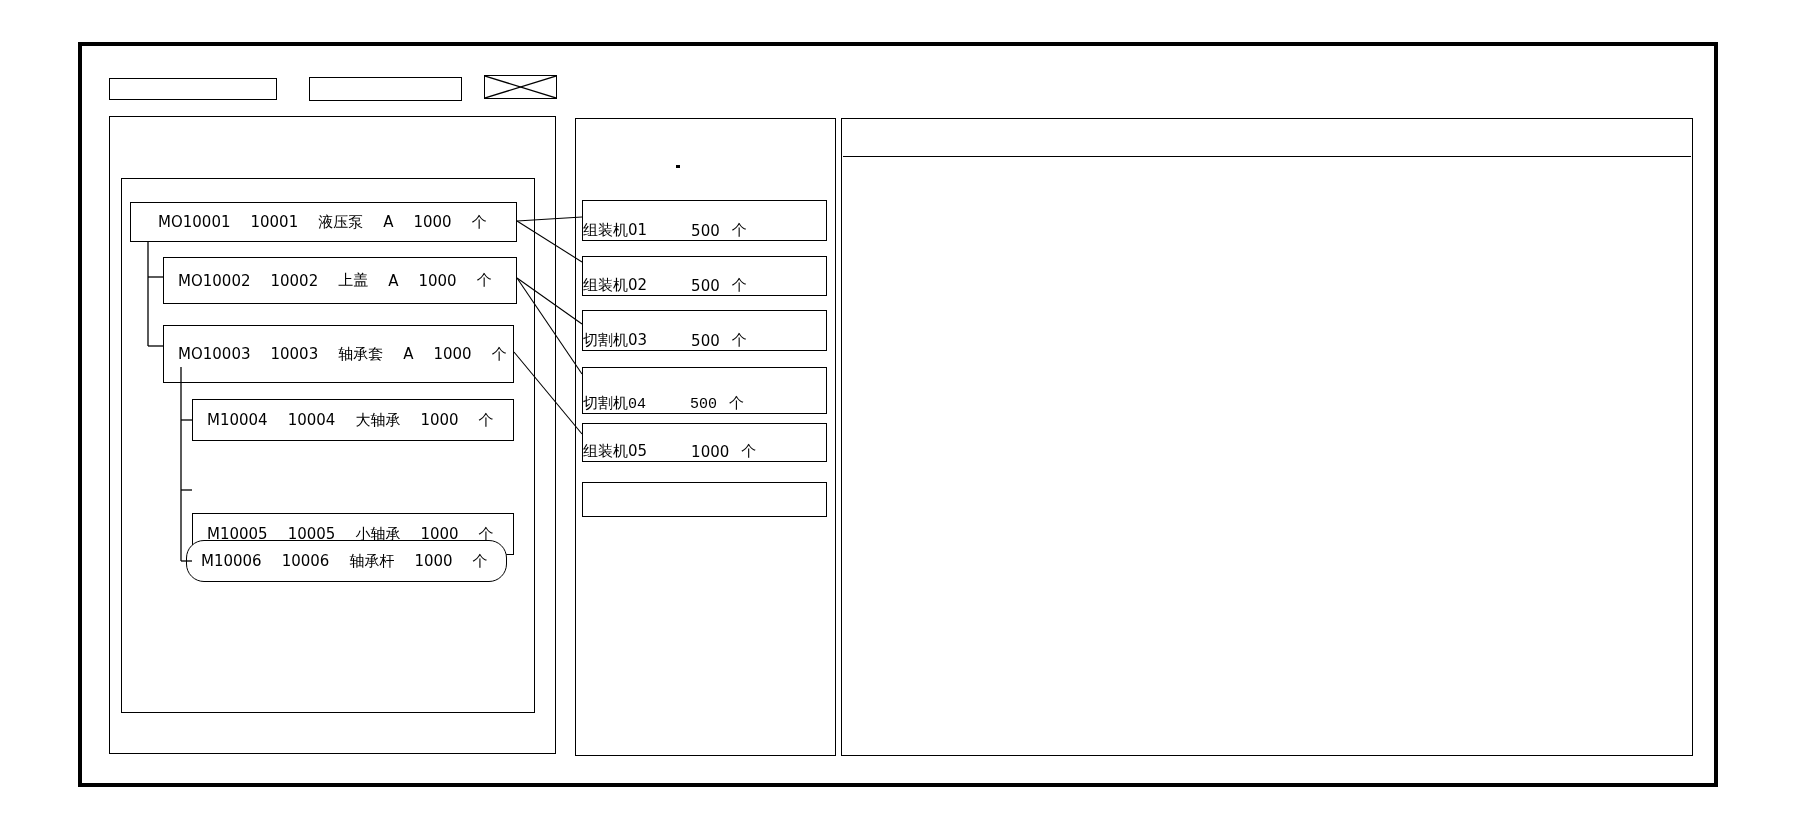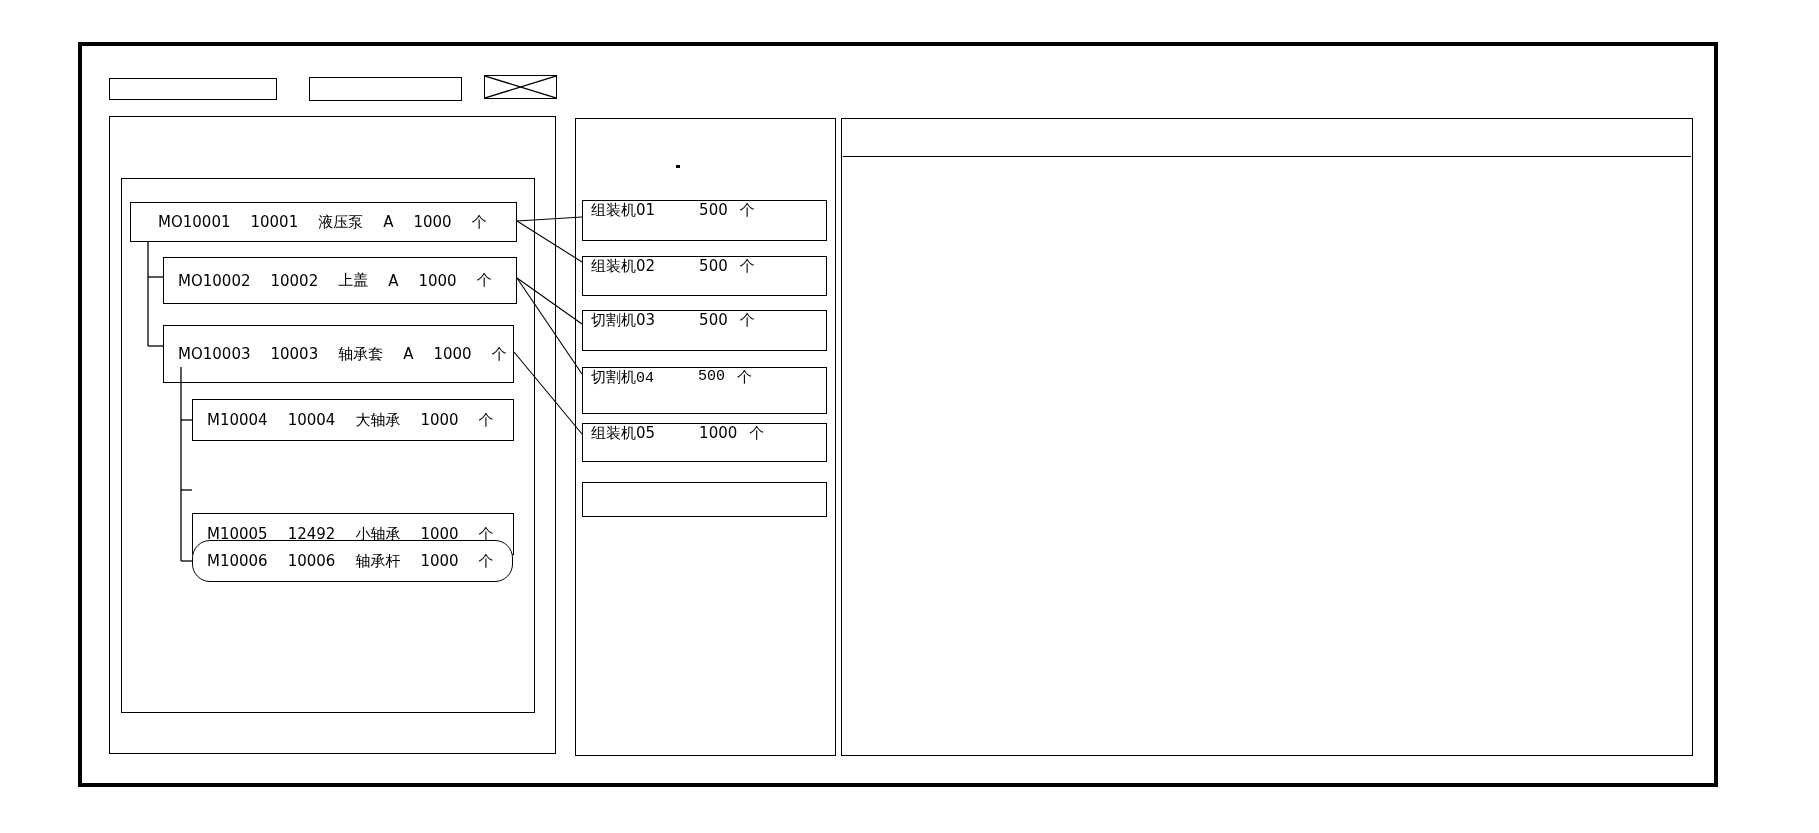--- a/index.html
+++ b/index.html
@@ -15,21 +15,21 @@
   .panel{border:1.6px solid #000;background:#fff;}
   .left-panel{left:109px;top:116px;width:447px;height:638px;}
   .tree-box{left:121px;top:178px;width:414px;height:535px;border-width:1.4px;}
   .headers{left:121px;top:141px;height:22px;display:flex;align-items:center;gap:21px;
            font-size:15px;white-space:nowrap;}
   .headers .h-date{margin-left:11px;}
   .obox{border:1.8px solid #000;background:#fff;display:flex;align-items:center;gap:20px;
         padding-left:14px;font-size:15px;white-space:nowrap;}
   .mid-panel{left:575px;top:118px;width:261px;height:638px;border-width:1.6px;}
   .mbox{left:582px;width:245px;border:1.5px solid #000;background:#fff;display:flex;
-        align-items:flex-start;font-size:15px;padding-left:8px;white-space:nowrap;}
+        align-items:flex-end;font-size:15px;white-space:nowrap;}
   .mbox .qty{margin-left:44px;}
   .mbox .unit{margin-left:12px;}
   .right-panel{left:841px;top:118px;width:852px;height:638px;border-width:1.6px;}
   .rp-divider{left:843px;top:156px;width:848px;height:0;border-top:1.5px solid #000;}
   .dot{left:676px;top:165px;width:4px;height:3px;background:#000;}
   .overlay{left:0;top:0;width:1819px;height:833px;pointer-events:none;}
   .overlay line{stroke:#000;}
   .elbow{stroke-width:1.3;}
   .link{stroke-width:1.1;}
 </style>
@@ -84,27 +84,27 @@
   <div class="abs obox" style="left:192px;top:399px;width:322px;height:42px;">
     <span>M10004</span>
     <span>10004</span>
     <span>大轴承</span>
     <span>1000</span>
     <span>个</span>
   </div>
 
   <div class="abs obox" style="left:192px;top:469px;width:322px;height:42px;margin-top:44px;">
     <span>M10005</span>
-    <span>12492</span>
+    <span>10005</span>
     <span>小轴承</span>
     <span>1000</span>
     <span>个</span>
   </div>
 
-  <div class="abs obox" style="left:192px;top:540px;width:321px;height:42px;border-radius:18px;">
+  <div class="abs obox" style="left:186px;top:540px;width:321px;height:42px;border-radius:18px;">
     <span>M10006</span>
     <span>10006</span>
     <span>轴承杆</span>
     <span>1000</span>
     <span>个</span>
   </div>
 
   <div class="abs panel mid-panel"></div>
   <div class="abs dot"></div>
 

